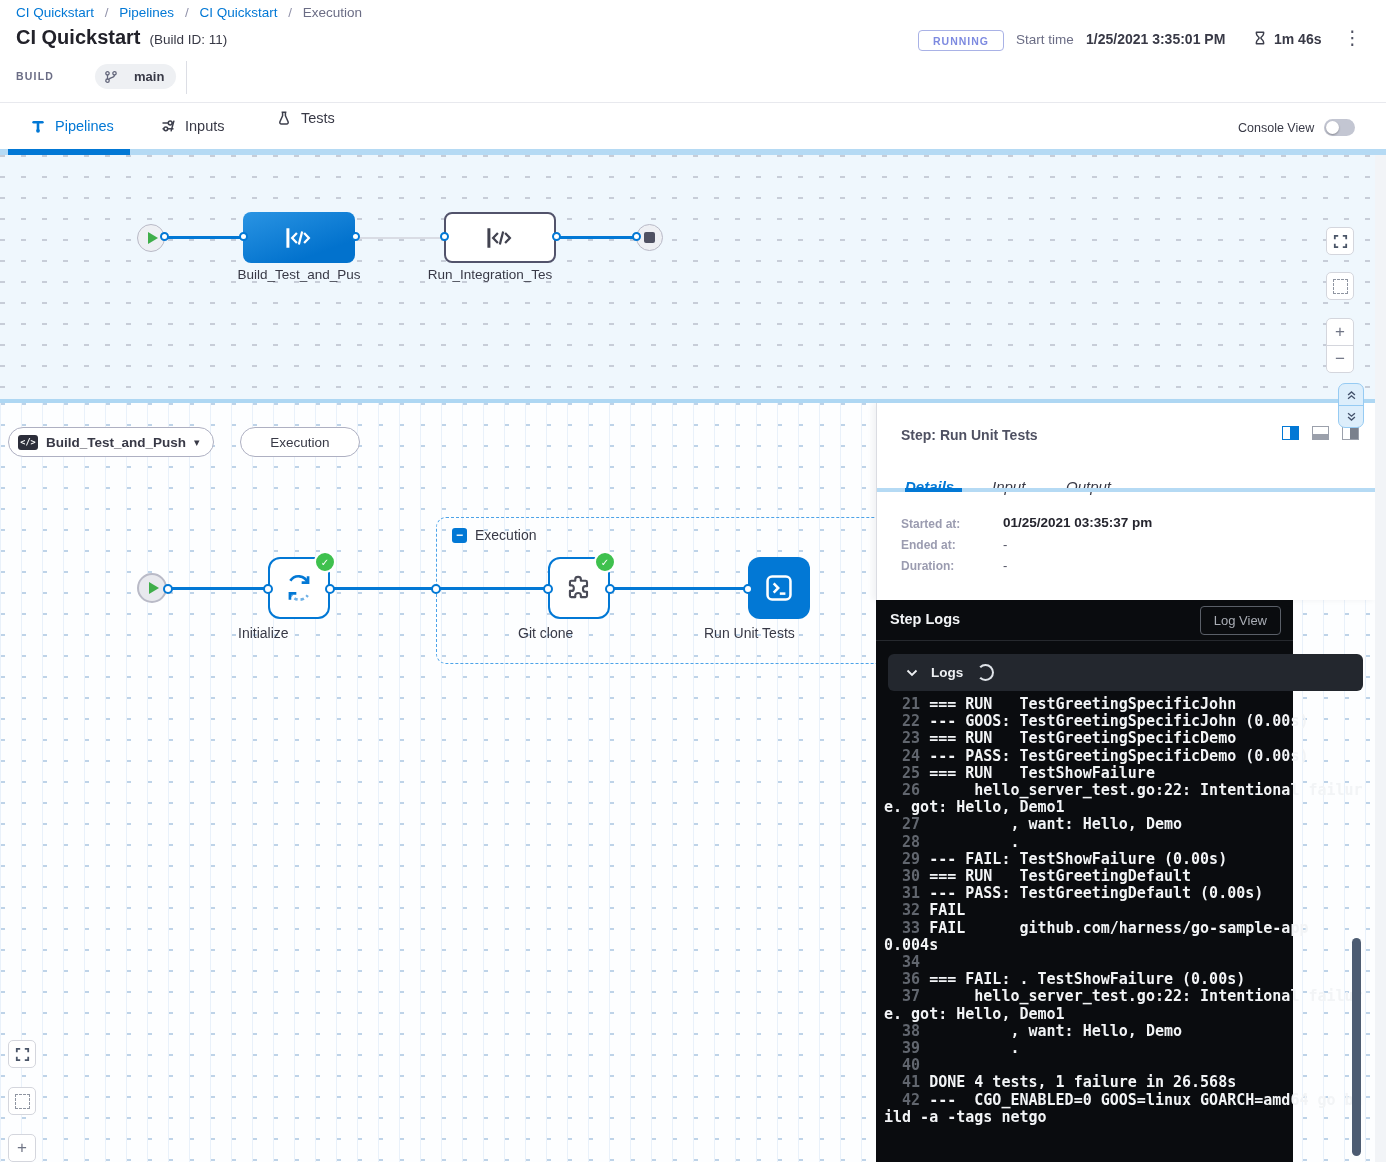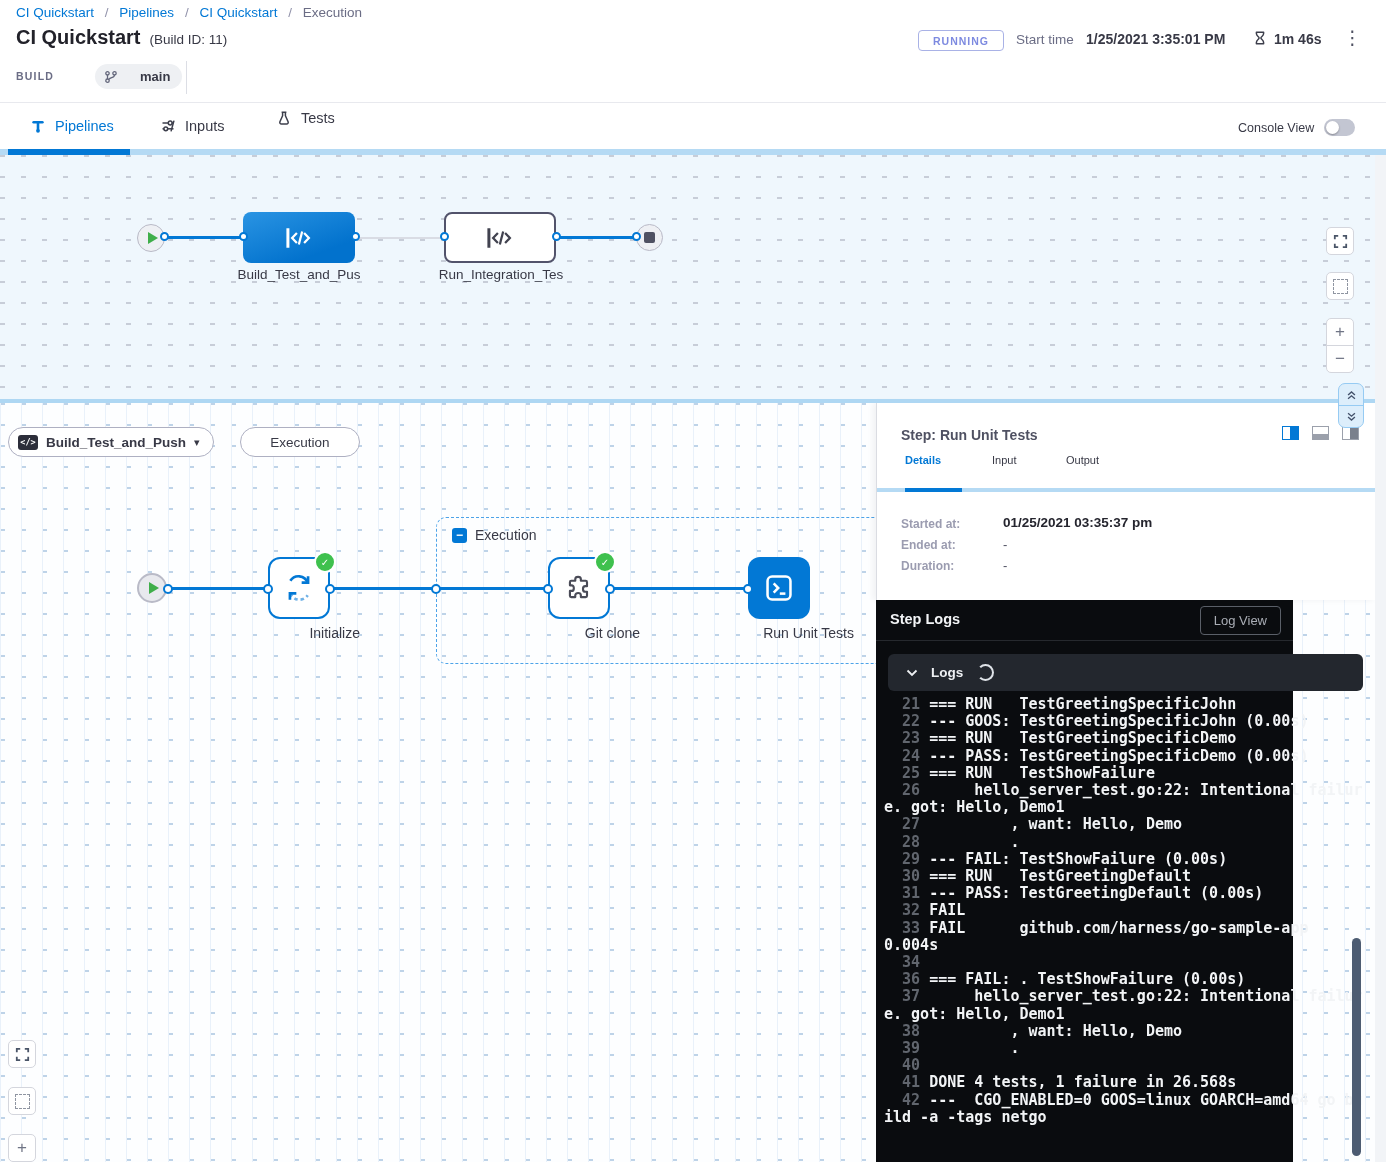--- a/index.html
+++ b/index.html
@@ -17,21 +17,21 @@
   .build-id{font-size:13.5px;color:#383946;}
   .badge-running{left:918px;top:30px;height:19px;padding:0 14px;border:1.5px solid #a9b2e6;
       border-radius:4px;color:#7d8ae0;font-size:10.5px;font-weight:700;letter-spacing:1px;
       display:flex;align-items:center;background:#fff;}
   .start-label{left:1016px;top:32px;font-size:13.5px;color:#6b6d85;}
   .start-value{left:1086px;top:31px;font-size:14px;font-weight:600;color:#383946;}
   .elapsed{left:1274px;top:31px;font-size:14px;font-weight:600;color:#383946;}
   .kebab{left:1343px;top:27px;font-size:19px;color:#4f5162;line-height:22px;cursor:pointer;}
   .build-label{left:16px;top:70px;font-size:10.5px;font-weight:700;color:#6b6d85;letter-spacing:1.2px;}
   .branch-chip{left:95px;top:64px;height:25px;padding:0 12px 0 9px;background:#eef0f3;border-radius:13px;
-      display:flex;align-items:center;gap:22px;font-size:13px;font-weight:600;color:#383946;cursor:pointer;}
+      display:flex;align-items:center;gap:16px;font-size:13px;font-weight:600;color:#383946;cursor:pointer;}
   .hdr-vdiv{left:186px;top:61px;width:1px;height:33px;background:#dcdee5;}
   .hdr-line{left:0;top:102px;width:1386px;height:1px;background:#e8e9ee;}
 
   
   .tab{display:flex;align-items:center;gap:9px;font-size:14.5px;cursor:pointer;}
   .tab-active{color:#0278d5;}
   .tab-idle{color:#383946;}
   .tabstrip{left:0;top:149px;width:1386px;height:6px;background:#b5daf4;}
   .tabstrip-dark{left:8px;top:0;width:122px;height:6px;background:#0278d5;}
   .console-label{left:1238px;top:121px;font-size:12.5px;color:#383946;}
@@ -93,35 +93,35 @@
   .group-minus{width:15px;height:15px;background:#0278d5;border-radius:3px;color:#fff;font-size:12px;
         font-weight:700;display:flex;align-items:center;justify-content:center;cursor:pointer;line-height:1;}
   .group-title{font-size:14px;color:#383946;}
   .step-node{width:62px;height:62px;border-radius:12px;box-sizing:border-box;display:flex;
         align-items:center;justify-content:center;z-index:3;cursor:pointer;}
   .step-white{background:#fff;border:2px solid #0278d5;}
   .step-blue{background:#0278d5;}
   .check-badge{position:absolute;top:-8px;right:-8px;width:18px;height:18px;border-radius:50%;
         background:#3fc14e;border:2px solid #fff;color:#fff;font-size:10px;font-weight:700;
         display:flex;align-items:center;justify-content:center;box-sizing:content-box;}
-  .step-label{font-size:14px;color:#383946;text-align:right;z-index:2;}
+  .step-label{font-size:14px;color:#383946;text-align:left;z-index:2;}
 
   
   .step-panel{left:876px;top:403px;width:499px;height:197px;background:#fff;z-index:10;
         border-left:1px solid #dadce2;box-shadow:-3px 0 6px rgba(31,41,55,.06);}
   .sp-title{position:absolute;left:24px;top:24px;font-size:14px;font-weight:700;color:#4f5162;}
   .layout-icons{position:absolute;left:405px;top:23px;display:flex;gap:13px;}
   .li-box{width:17px;height:14px;box-sizing:border-box;position:relative;cursor:pointer;}
   .li-split{border:1.5px solid #0278d5;}
   .li-split .fill{position:absolute;right:0;top:0;width:8px;height:100%;background:#0278d5;}
   .li-bottom{border:1.5px solid #9ba0ab;}
   .li-bottom .fill{position:absolute;left:0;bottom:0;width:100%;height:5px;background:#9ba0ab;}
   .li-right{border:1.5px solid #9ba0ab;}
   .li-right .fill{position:absolute;right:0;top:0;width:8px;height:100%;background:#7a808c;}
-  .sp-tab{position:absolute;top:51px;font-size:11px;cursor:pointer;}
+  .sp-tab{position:absolute;top:75px;font-size:15px;cursor:pointer;font-style:italic;}
   .sp-strip{position:absolute;left:0;top:85px;width:100%;height:4px;background:#b5daf4;}
   .sp-strip .dark{position:absolute;left:28px;top:0;width:57px;height:4px;background:#0278d5;}
   .d-label{position:absolute;left:24px;font-size:12px;font-weight:700;color:#9b9cb0;}
   .d-value{position:absolute;left:126px;font-size:13px;color:#4f5162;}
   .d-strong{font-size:13.5px;font-weight:700;color:#25252e;}
 
   
   .logs-panel{left:876px;top:600px;width:417px;height:562px;background:#0a0c0f;z-index:11;}
   .lp-title{position:absolute;left:14px;top:11px;font-size:14.5px;font-weight:700;color:#f2f4f6;}
   .logview-btn{position:absolute;right:12px;top:6px;padding:6px 13px;border:1px solid #5a5f68;
@@ -242,21 +242,21 @@
   <div class="abs stage-node stage-white" style="left:444px;top:212px;">
     <svg width="32" height="24" viewBox="0 0 20 16">
       <line x1="2.6" y1="1.5" x2="2.6" y2="14.5" stroke="#41424f" stroke-width="2"></line>
       <polyline points="8.6,4.6 5.4,8 8.6,11.4" fill="none" stroke="#41424f" stroke-width="1.5"></polyline>
       <polyline points="13.4,4.6 16.6,8 13.4,11.4" fill="none" stroke="#41424f" stroke-width="1.5"></polyline>
       <line x1="12.1" y1="3.6" x2="9.9" y2="12.4" stroke="#41424f" stroke-width="1.5"></line>
     </svg>
   </div>
   <div class="abs port" style="left:439.5px;top:232px;"></div>
   <div class="abs port" style="left:551.5px;top:232px;"></div>
-  <div class="abs node-label" style="left:430px;top:267px;width:142px;">Run_Integration_Tes</div>
+  <div class="abs node-label" style="left:419px;top:267px;width:142px;">Run_Integration_Tes</div>
 
   <div class="abs node-round" style="left:636px;top:224px;width:27px;height:27px;">
     <div class="stop-sq"></div>
   </div>
   <div class="abs port" style="left:632px;top:232px;"></div>
 
   <div class="abs cbtn" style="left:1326px;top:227px;">
     <svg width="15" height="15" viewBox="0 0 15 15">
       <path d="M1.8 5.2 V1.8 H5.2 M9.8 1.8 H13.2 V5.2 M13.2 9.8 V13.2 H9.8 M5.2 13.2 H1.8 V9.8" fill="none" stroke="#4a5568" stroke-width="1.8"></path>
     </svg>

